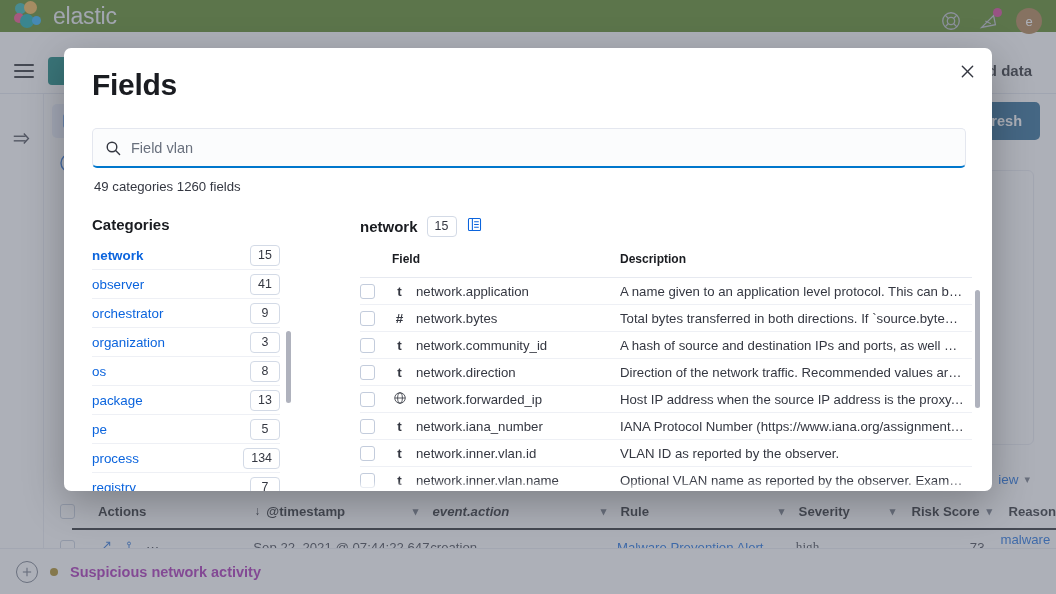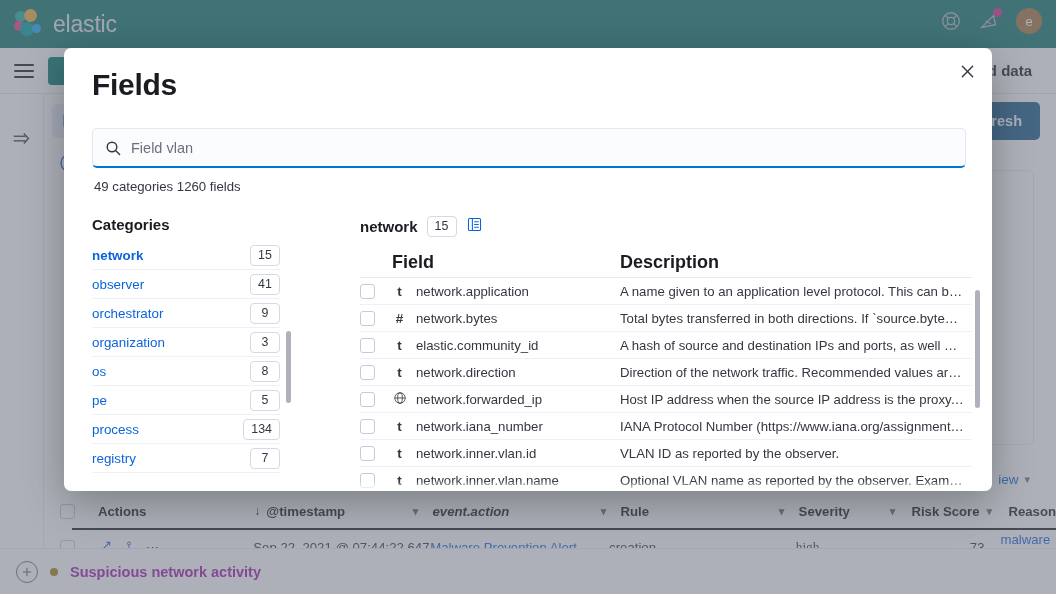--- a/index.html
+++ b/index.html
@@ -8,22 +8,22 @@
     font-family: "Liberation Sans", sans-serif;
     background: #f7f8fc;
     overflow: hidden;
   }
   #root { position: relative; width: 1056px; height: 594px; overflow: hidden; }
 
   
   .bg-app { position: absolute; inset: 0; background: #fff; }
 
   .top-nav {
-    position: absolute; top: 0; left: 0; right: 0; height: 48px;
-    background: #0f766e; display: flex; align-items: center; padding: 0 14px;
+    position: absolute; top: 0; left: 0; right: 0; height: 32px;
+    background: #4d7c0f; display: flex; align-items: center; padding: 0 14px;
   }
   .logo-wrap { display: flex; align-items: center; gap: 9px; }
   .logo-mark { width: 30px; height: 30px; position: relative; }
   .logo-mark i { position: absolute; border-radius: 50%; display: block; }
   .lc1 { width: 11px; height: 11px; background: #20ada8; left: 1px; top: 2px; }
   .lc2 { width: 13px; height: 13px; background: #f0b041; left: 10px; top: 0px; }
   .lc3 { width: 10px; height: 10px; background: #ee3f7e; left: 0px; top: 12px; }
   .lc4 { width: 14px; height: 14px; background: #00a3a5; left: 6px; top: 13px; }
   .lc5 { width: 9px;  height: 9px;  background: #1ba9f5; left: 18px; top: 15px; }
   .logo-text { color: #e7e9ee; font-size: 23px; letter-spacing: -0.2px; }
@@ -131,21 +131,21 @@
     font-size: 12.4px; color: #343741; display: flex; align-items: center; justify-content: center; background:#fff;
   }
   .cat-scroll { position: absolute; right: -11px; top: 115px; width: 5px; height: 72px;
                 background: #afb2bd; border-radius: 3px; }
 
   .tbl-wrap { position: absolute; left: 296px; top: 166px; right: 20px; bottom: 0; }
   .tbl-head-row { display: flex; align-items: center; gap: 9px; height: 24px; }
   .tbl-title { font-size: 15px; font-weight: bold; color: #1a1c21; }
   .list-ico { color: #0b64dd; }
   .tbl { margin-top: 14px; position: relative; }
-  .th-row { display: flex; height: 26px; align-items: flex-start; font-size: 18px; font-weight: bold; color: #1a1c21;
+  .th-row { display: flex; height: 26px; align-items: flex-start; font-size: 12px; font-weight: bold; color: #1a1c21;
             border-bottom: 1px solid #e6e9f0; }
   .td-row { display: flex; height: 27px; align-items: center; font-size: 13.2px; color: #343741;
             border-bottom: 1px solid #eef0f5; }
   .c-chk { width: 32px; flex: none; display: flex; align-items: center; }
   .c-fld { width: 228px; flex: none; display: flex; align-items: center; gap: 9px; }
   .c-dsc { flex: 1; white-space: nowrap; overflow: hidden; text-overflow: ellipsis; padding-right: 8px; }
   .tico { width: 15px; text-align: center; font-size: 13.5px; font-weight: bold; color: #343741; flex: none; }
   .tico.glob { font-weight: normal; font-size: 14px; }
   .tbl-scroll { position: absolute; right: -8px; top: 38px; width: 5px; height: 118px;
                 background: #afb2bd; border-radius: 3px; }
@@ -297,22 +297,22 @@
           <svg width="14" height="14" viewBox="0 0 24 24" fill="none" stroke="#1b68d4" stroke-width="1.6">
             <circle cx="12" cy="6" r="2.6"></circle>
               <circle cx="6" cy="18" r="2.2"></circle>
               <circle cx="18" cy="18" r="2.2"></circle>
             <line x1="12" y1="9" x2="12" y2="14"></line>
               <line x1="8" y1="16" x2="16" y2="16"></line>
           </svg>
           <span class="al-data">⋯</span>
         </span>
         <span class="al-cell al-data" style="width:180px;">Sep 22, 2021 @ 07:44:22.647</span>
+        <span class="al-cell al-data" style="width:190px;">creation</span>
         <span class="al-cell al-link" style="width:182px;">Malware Prevention Alert</span>
-        <span class="al-cell al-data" style="width:190px;">creation</span>
         <span class="al-cell al-data" style="width:114px;font-family:Liberation Serif, serif;">high</span>
         <span class="al-cell al-data" style="width:78px;justify-content:flex-end;">73</span>
         <span class="al-cell al-link" style="padding-left:16px;">malware i</span>
       </div>
     </div>
 
     <div class="bottom-bar">
       <span class="plus-circ">
         <svg width="20" height="20" viewBox="0 0 24 24" fill="none" stroke="#6b7280" stroke-width="1.4">
           <line x1="12" y1="7" x2="12" y2="17"></line>
@@ -362,20 +362,24 @@
             <span class="cat-name">orchestrator</span>
             <span class="badge">9</span>
           </div>
           <div class="cat-row">
             <span class="cat-name">organization</span>
             <span class="badge">3</span>
           </div>
           <div class="cat-row">
             <span class="cat-name">os</span>
             <span class="badge">8</span>
+          </div>
+          <div class="cat-row">
+            <span class="cat-name">package</span>
+            <span class="badge">13</span>
           </div>
           <div class="cat-row">
             <span class="cat-name">pe</span>
             <span class="badge">5</span>
           </div>
           <div class="cat-row">
             <span class="cat-name">process</span>
             <span class="badge">134</span>
           </div>
           <div class="cat-row">
@@ -427,21 +431,21 @@
                 <span>network.bytes</span>
               </span>
               <span class="c-dsc">Total bytes transferred in both directions. If `source.bytes` and `des...</span>
             </div>
             <div class="td-row">
               <span class="c-chk">
                 <span class="cbox"></span>
               </span>
               <span class="c-fld">
                 <span class="tico">t</span>
-                <span>elastic.community_id</span>
+                <span>network.community_id</span>
               </span>
               <span class="c-dsc">A hash of source and destination IPs and ports, as well as the protoc...</span>
             </div>
             <div class="td-row">
               <span class="c-chk">
                 <span class="cbox"></span>
               </span>
               <span class="c-fld">
                 <span class="tico">t</span>
                 <span>network.direction</span>

